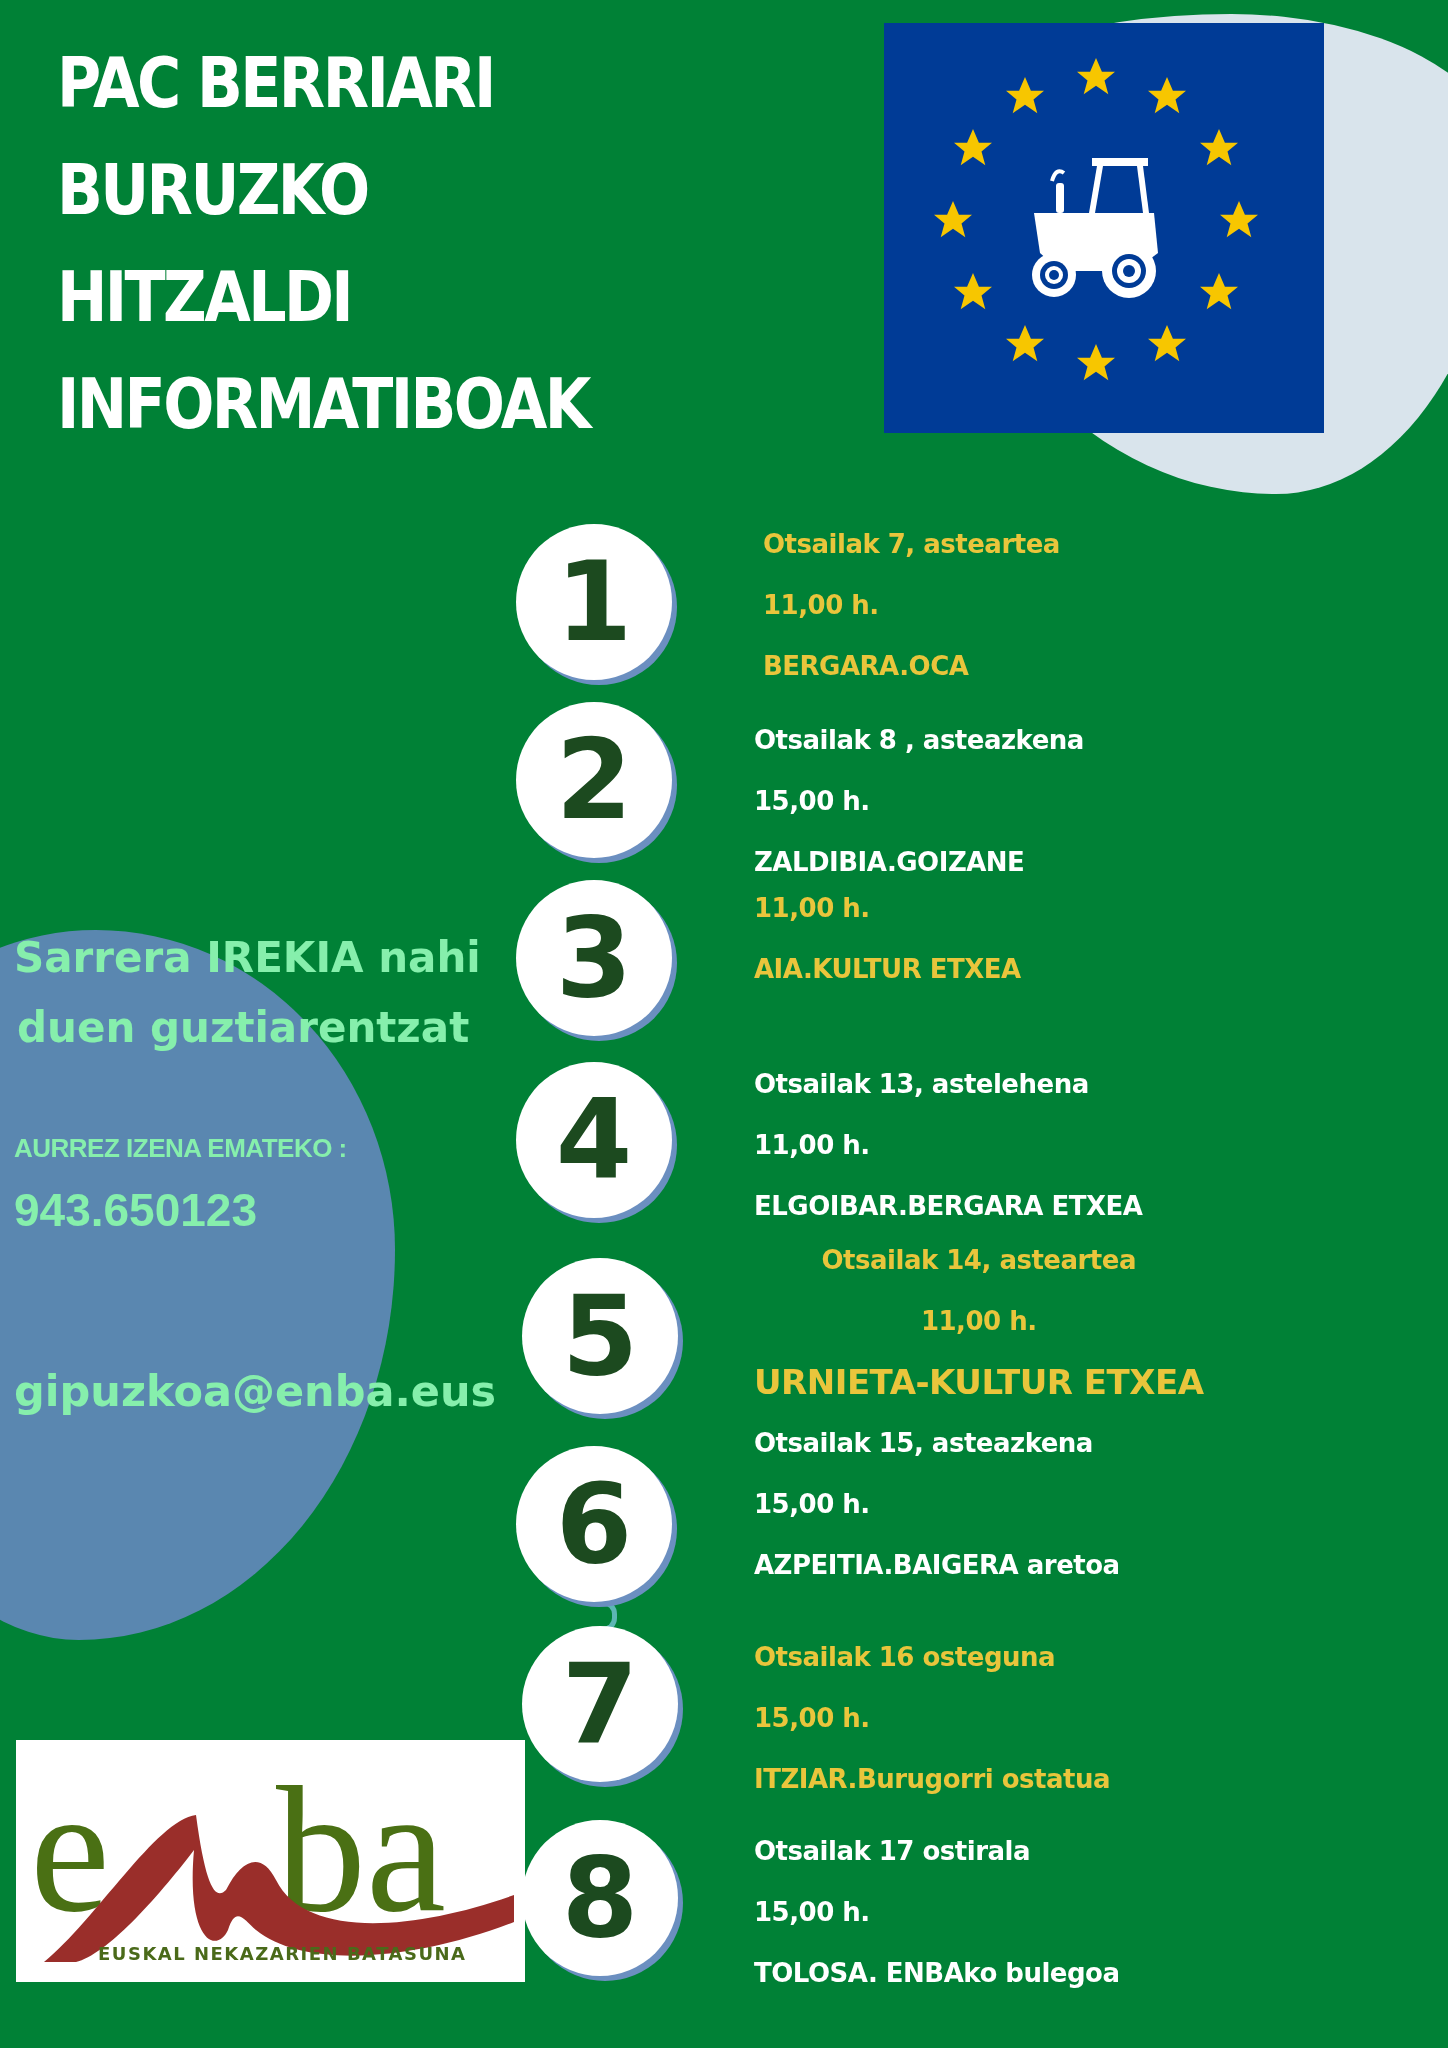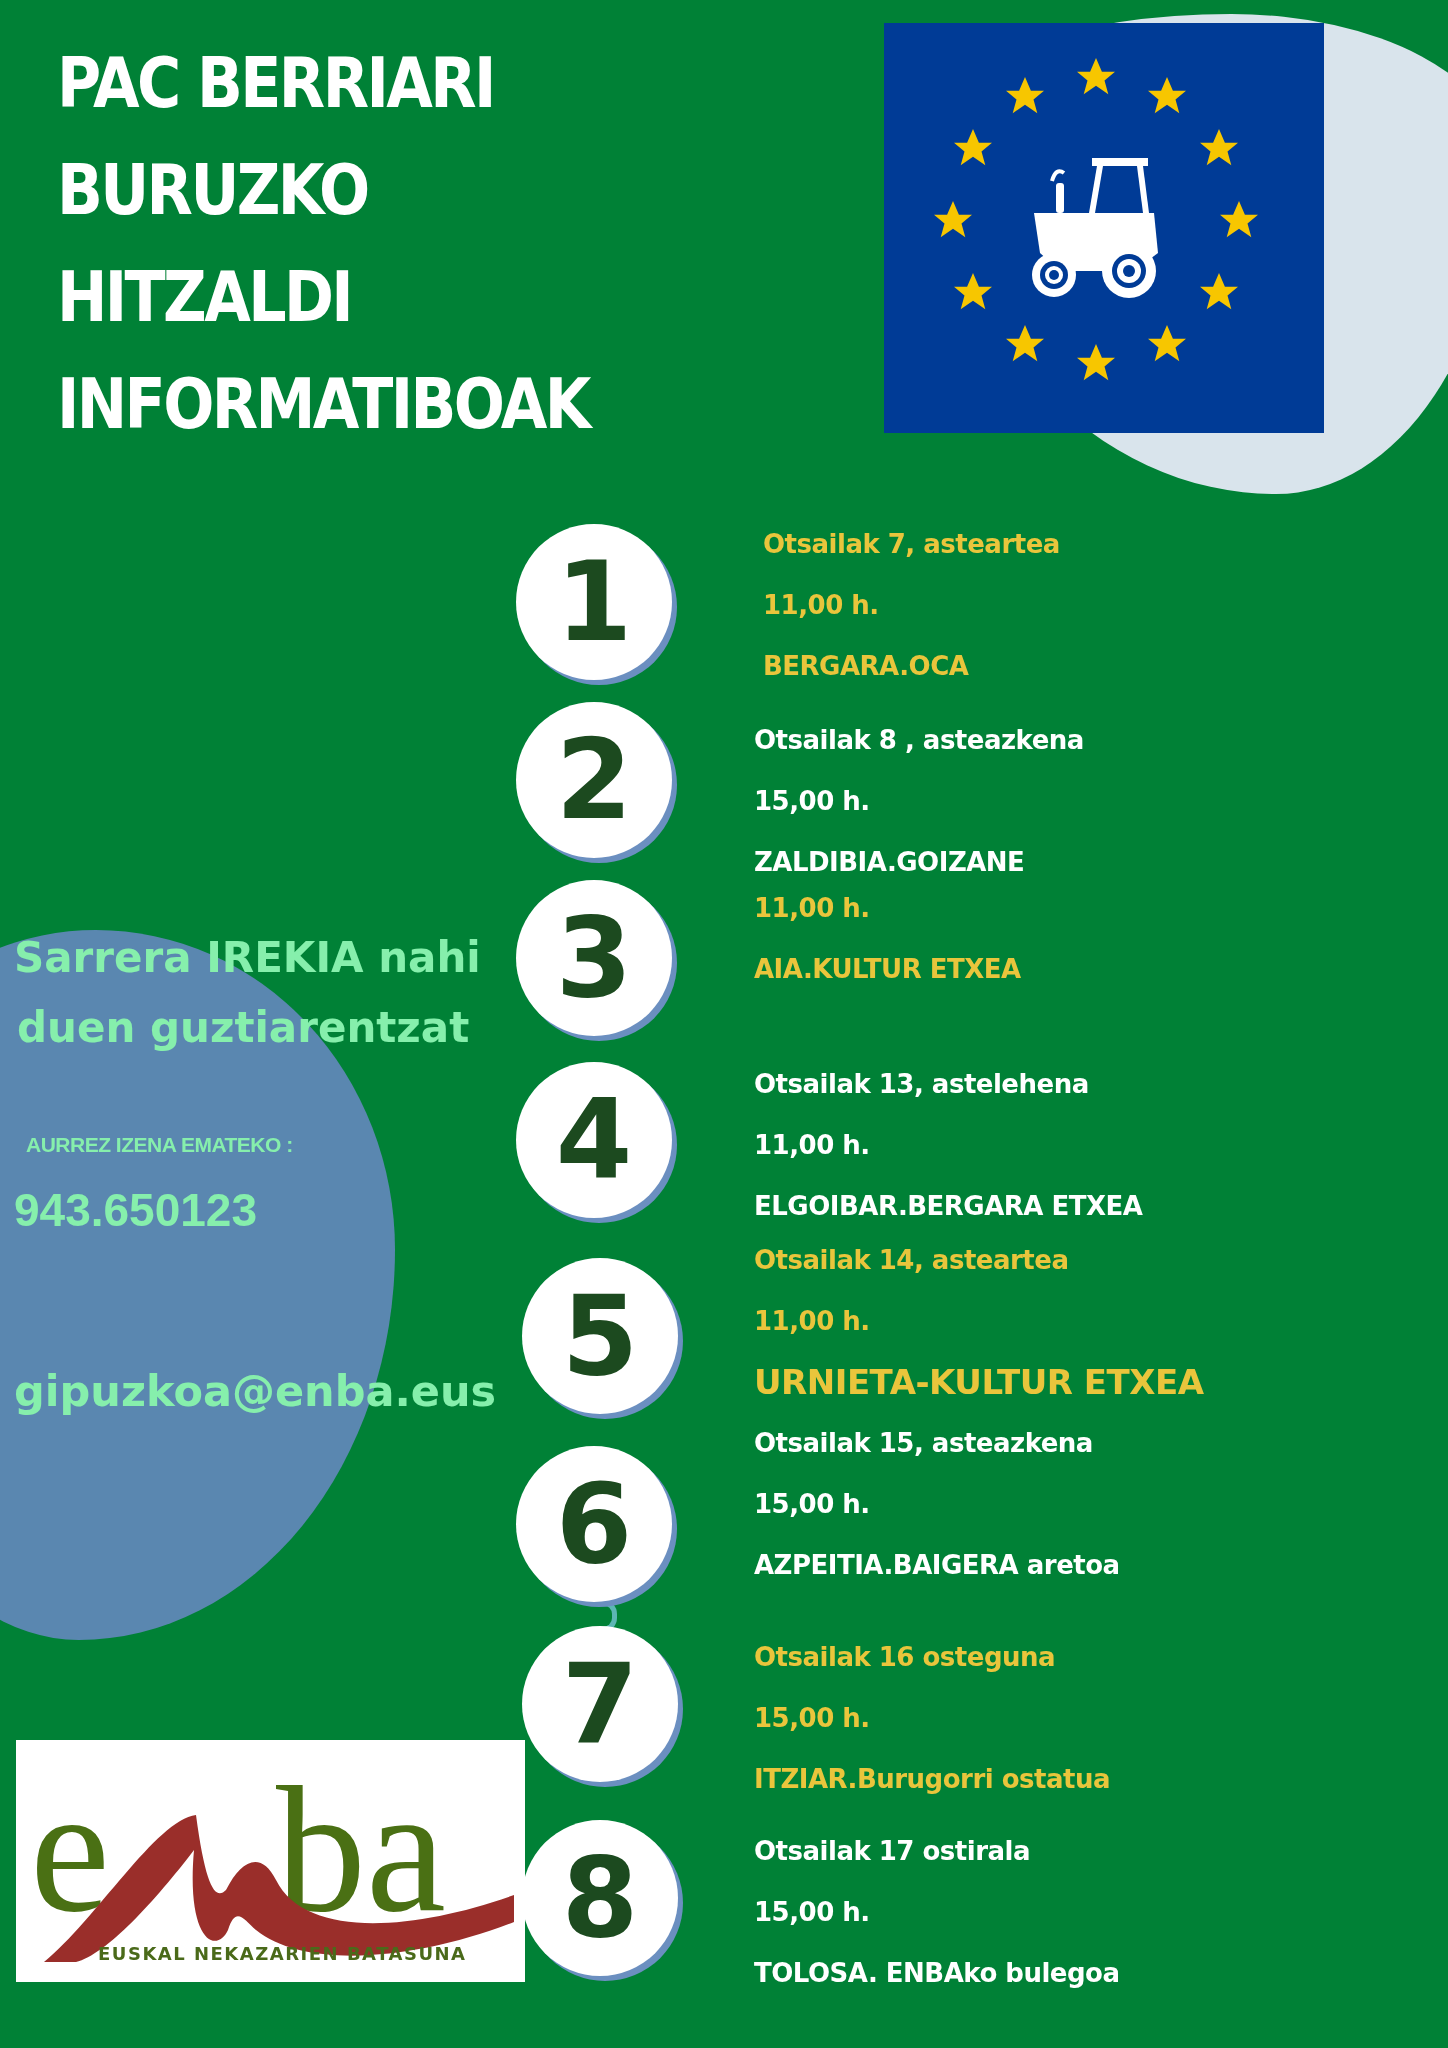--- a/index.html
+++ b/index.html
@@ -27,21 +27,21 @@
       position: absolute; left: 884px; top: 23px; width: 440px; height: 410px;
       background: #003b96;
     }
     .eu-flag svg { width: 100%; height: 100%; display: block; }
     .info {
       position: absolute; left: 14px; color: #86efac; font-weight: bold;
       font-family: "DejaVu Sans", sans-serif; white-space: nowrap;
     }
     .info.open1 { top: 933px; font-size: 42px; }
     .info.open2 { top: 1003px; font-size: 42px; left: 17px; }
-    .info.reg { top: 1133px; font-size: 21px; font-family: "Liberation Sans", sans-serif; letter-spacing: -0.5px; margin-left: 12px; }
+    .info.reg { top: 1133px; font-size: 26px; font-family: "Liberation Sans", sans-serif; letter-spacing: -0.5px; }
     .info.phone { top: 1183px; font-size: 46px; font-family: "Liberation Sans", sans-serif; text-align: right; }
     .info.email { top: 1318px; font-size: 43px; margin-top: 48px; }
     .logo {
       position: absolute; left: 16px; top: 1740px; width: 509px; height: 242px;
       background: #ffffff;
     }
     .logo svg { width: 100%; height: 100%; display: block; }
     .circle {
       position: absolute; width: 156px; height: 156px; border-radius: 50%;
       background: #ffffff; box-shadow: 5px 5px 0 #6b8fc0;
@@ -148,21 +148,21 @@
 </div>
 
 <div class="circle" style="left:516px; top:1062px;">4</div>
 <div class="event white" style="left:754px; top:1054px;">
   <div>Otsailak 13, astelehena</div>
   <div>11,00 h.</div>
   <div>ELGOIBAR.BERGARA ETXEA</div>
 </div>
 
 <div class="circle" style="left:522px; top:1258px;">5</div>
-<div class="event yellow" style="left:754px; top:1230px;">
+<div class="event yellow" style="left:754px; top:1230px;text-align:center;">
   <div>Otsailak 14, asteartea</div>
   <div>11,00 h.</div>
   <div class="small-place">URNIETA-KULTUR ETXEA</div>
 </div>
 
 <div class="circle" style="left:516px; top:1446px;">6</div>
 <div class="event white" style="left:754px; top:1413px;">
   <div>Otsailak 15, asteazkena</div>
   <div>15,00 h.</div>
   <div>AZPEITIA.BAIGERA aretoa</div>

